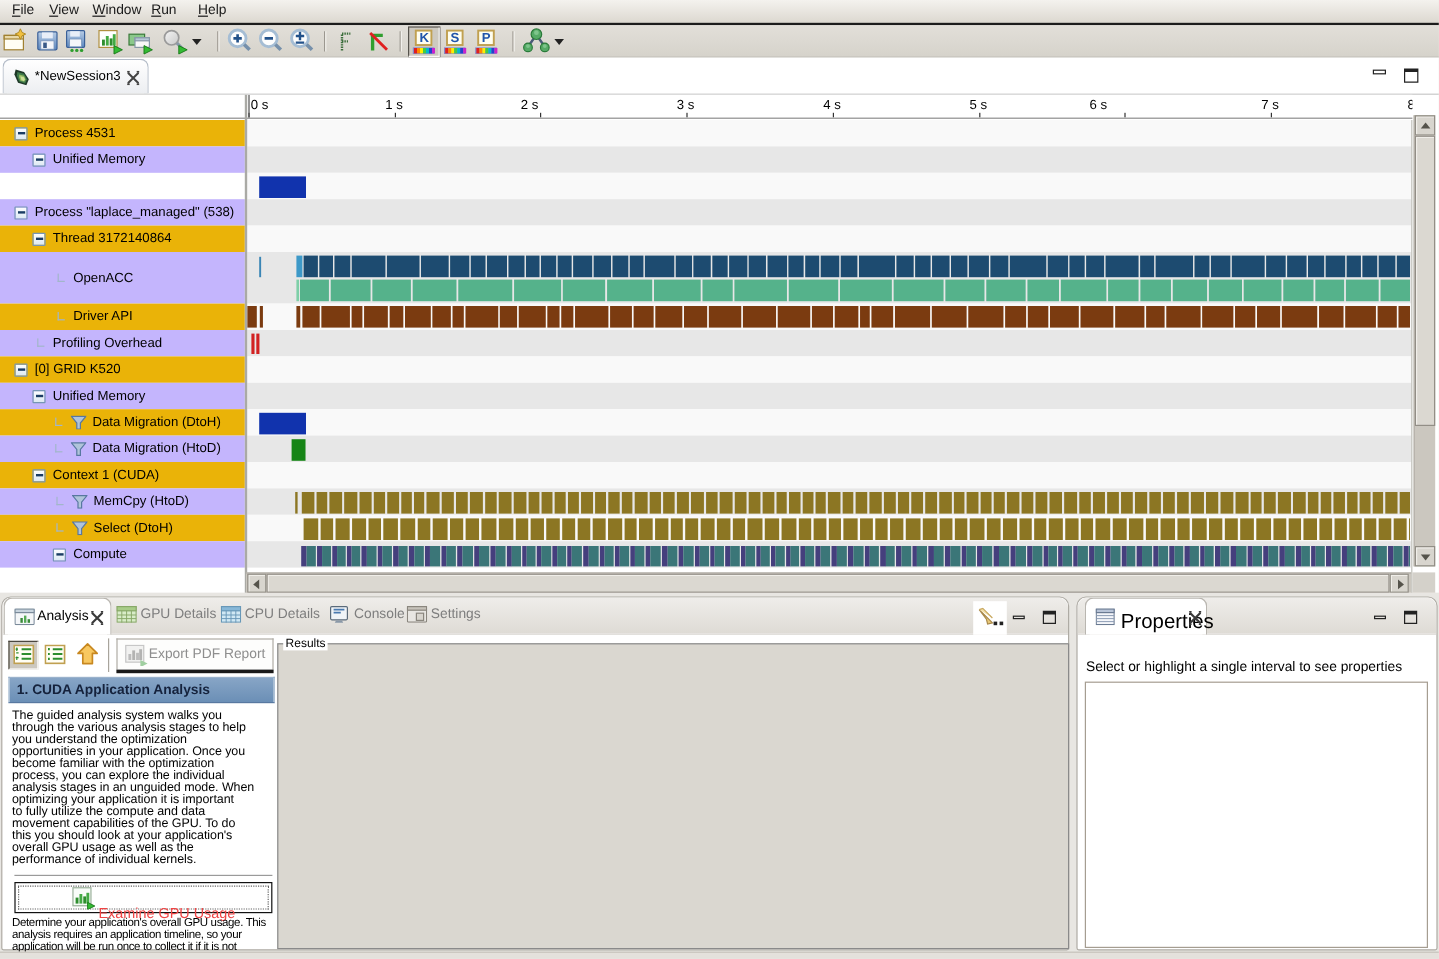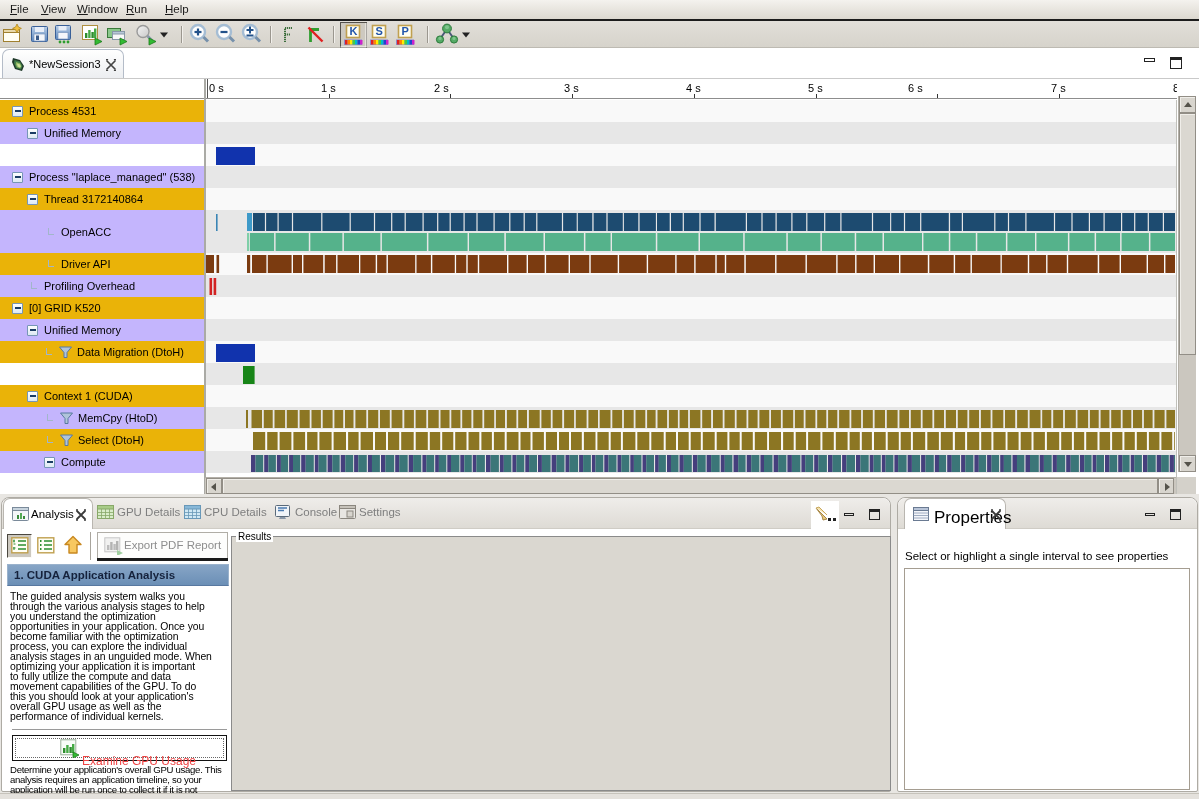--- a/index.html
+++ b/index.html
@@ -258,20 +258,27 @@
 </div>
 <div class="crow g" style="top:271px;height:22px"></div>
 <div class="trow w" style="top:293px;height:22px">
 <div class="elb" style="left:46px"></div>
 <svg style="position:absolute;left:59px;top:50%;margin-top:-6px" width="13" height="12">
         <polygon points="0.5,1 12.5,1 8,6.5 8,11.5 5,11.5 5,6.5" fill="#b0c4da" stroke="#5878a0"></polygon>
       </svg>
 <span class="tlab" style="left:77px">Data Migration (DtoH)</span>
 </div>
 <div class="crow w" style="top:293px;height:22px"></div>
+<div class="trow g" style="top:315px;height:22px">
+<div class="elb" style="left:46px"></div>
+<svg style="position:absolute;left:59px;top:50%;margin-top:-6px" width="13" height="12">
+        <polygon points="0.5,1 12.5,1 8,6.5 8,11.5 5,11.5 5,6.5" fill="#b0c4da" stroke="#5878a0"></polygon>
+      </svg>
+<span class="tlab" style="left:77px">Data Migration (HtoD)</span>
+</div>
 <div class="crow g" style="top:315px;height:22px"></div>
 <div class="trow w" style="top:337px;height:22px">
 <div class="mbox" style="left:27px"></div>
 <span class="tlab" style="left:44px">Context 1 (CUDA)</span>
 </div>
 <div class="crow w" style="top:337px;height:22px"></div>
 <div class="trow g" style="top:359px;height:22px">
 <div class="elb" style="left:47px"></div>
 <svg style="position:absolute;left:60px;top:50%;margin-top:-6px" width="13" height="12">
         <polygon points="0.5,1 12.5,1 8,6.5 8,11.5 5,11.5 5,6.5" fill="#b0c4da" stroke="#5878a0"></polygon>

